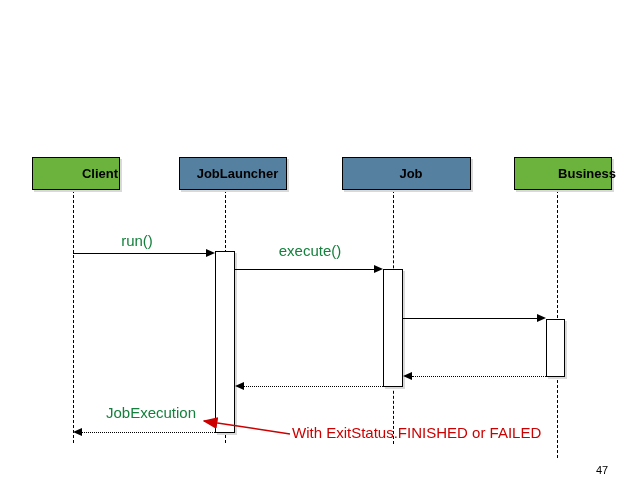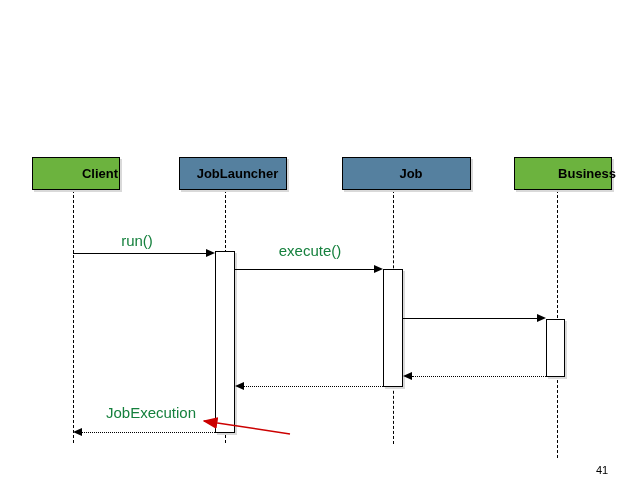--- a/index.html
+++ b/index.html
@@ -115,16 +115,17 @@
   <div class="msg-label" style="left:101px; top:404px;">JobExecution</div>
 
   <svg class="annotation-arrow" style="left:195px; top:413px;" width="110" height="30" viewBox="0 0 110 30">
     <defs>
       <marker id="redarrow" markerWidth="10" markerHeight="8" refX="9" refY="4" orient="auto">
         <polygon points="0,0 10,4 0,8"></polygon>
       </marker>
     </defs>
     <line x1="95" y1="21" x2="9" y2="8" marker-end="url(#redarrow)"></line>
   </svg>
+  <div class="annotation-text" style="left:292px; top:424px;">With ExitStatus.FINISHED or FAILED</div>
 
-  <div class="page-number" style="left:596px; top:464px;">41</div>
+  <div class="page-number" style="left:596px; top:464px;">47</div>
 
 </div>
 
 </body></html>

